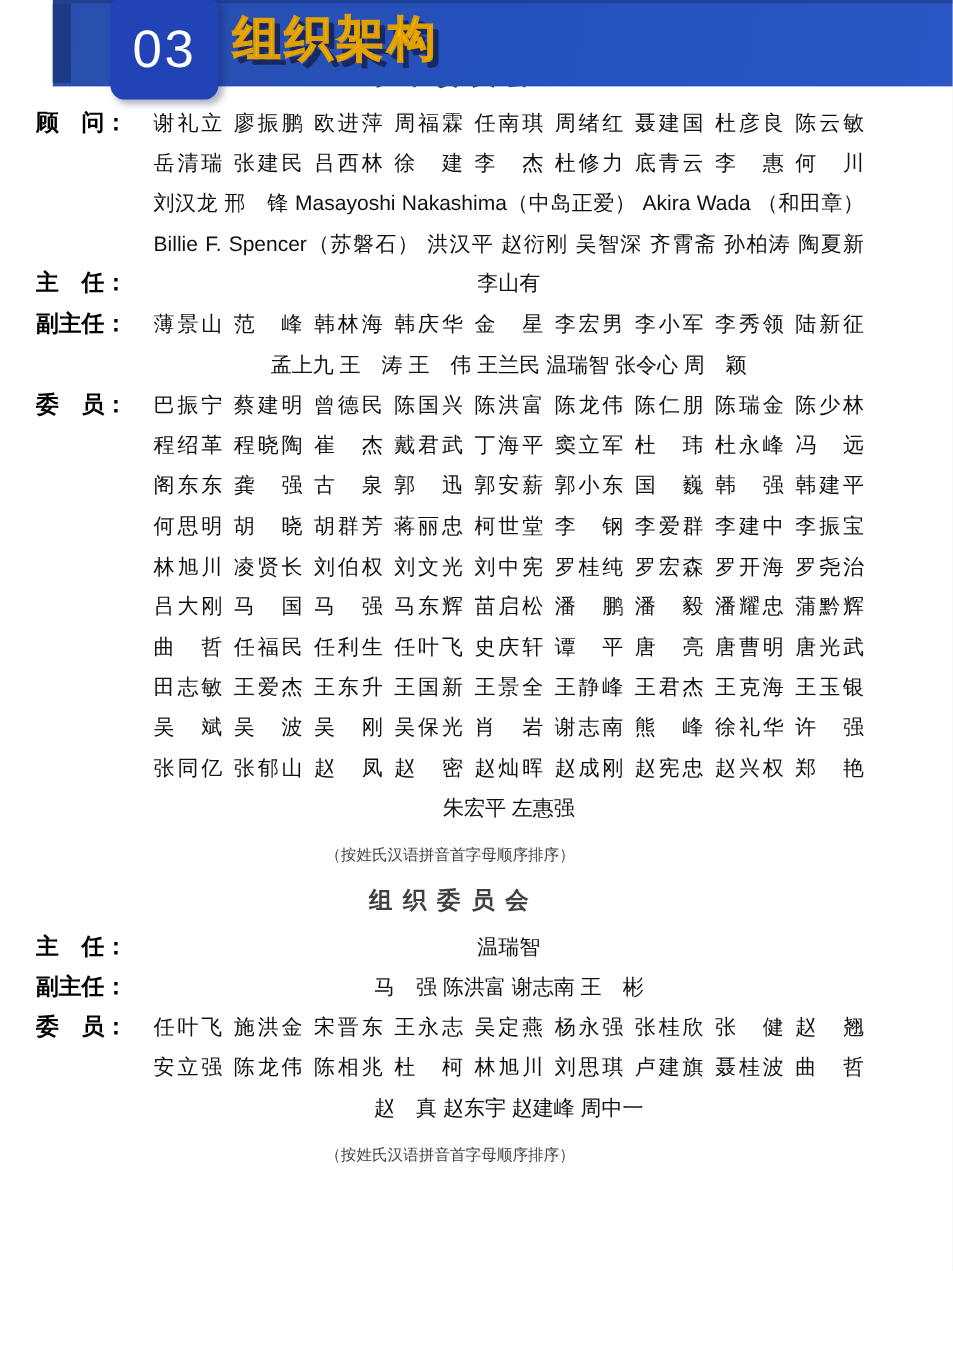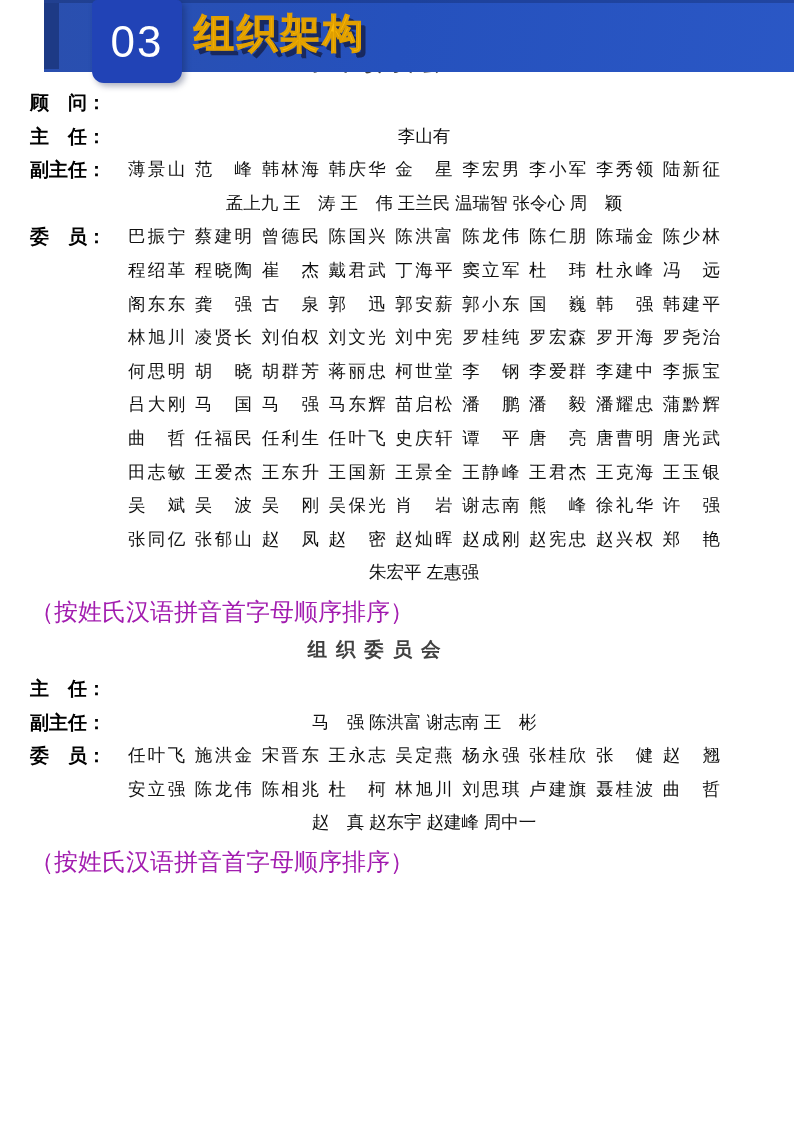--- a/index.html
+++ b/index.html
@@ -56,77 +56,86 @@
     font-weight:700;font-size:19px;line-height:33.6px;color:#000;
     white-space:nowrap;
   }
   .group-lines{flex:1 1 auto;min-width:0;}
   .line{
     font-family:"Liberation Sans","Liberation Serif","DejaVu Sans",sans-serif;
     font-size:17.5px;line-height:33.6px;color:#111;text-align:center;
   }
   .line.j{text-align:justify;text-align-last:justify;}
   .note{
-    text-align:left;font-size:24px;line-height:28px;
-    margin:8px 0 6px;color:#a21caf;
+    text-align:center;font-size:13px;line-height:28px;
+    margin:8px 0 6px;color:#404040;
   }
 </style>
 </head>
 <body>
 
 <div class="page">
   <header class="band">
     <div class="edge-strip"></div>
     <div class="num-badge">
       <span>03</span>
     </div>
     <div class="band-title">组织架构</div>
   </header>
 
   <main class="content" id="committees">
       <section class="committee">
         <h2 class="committee-title">学 术 委 员 会</h2>
         <div class="group">
           <div class="group-label">顾　问：</div>
+          <div class="group-lines">
+            <div class="line j">谢礼立 廖振鹏 欧进萍 周福霖 任南琪 周绪红 聂建国 杜彦良 陈云敏</div>
+            <div class="line j">岳清瑞 张建民 吕西林 徐　建 李　杰 杜修力 底青云 李　惠 何　川</div>
+            <div class="line j">刘汉龙 邢　锋 Masayoshi Nakashima（中岛正爱） Akira Wada （和田章）</div>
+            <div class="line j">Billie F. Spencer（苏磐石） 洪汉平 赵衍刚 吴智深 齐霄斋 孙柏涛 陶夏新</div>
+          </div>
         </div>
         <div class="group">
           <div class="group-label">主　任：</div>
           <div class="group-lines">
             <div class="line">李山有</div>
           </div>
         </div>
         <div class="group">
           <div class="group-label">副主任：</div>
           <div class="group-lines">
             <div class="line j">薄景山 范　峰 韩林海 韩庆华 金　星 李宏男 李小军 李秀领 陆新征</div>
             <div class="line">孟上九 王　涛 王　伟 王兰民 温瑞智 张令心 周　颖</div>
           </div>
         </div>
         <div class="group">
           <div class="group-label">委　员：</div>
           <div class="group-lines">
             <div class="line j">巴振宁 蔡建明 曾德民 陈国兴 陈洪富 陈龙伟 陈仁朋 陈瑞金 陈少林</div>
             <div class="line j">程绍革 程晓陶 崔　杰 戴君武 丁海平 窦立军 杜　玮 杜永峰 冯　远</div>
             <div class="line j">阁东东 龚　强 古　泉 郭　迅 郭安薪 郭小东 国　巍 韩　强 韩建平</div>
+            <div class="line j">何思明 胡　晓 胡群芳 蒋丽忠 柯世堂 李　钢 李爱群 李建中 李振宝</div>
             <div class="line j">林旭川 凌贤长 刘伯权 刘文光 刘中宪 罗桂纯 罗宏森 罗开海 罗尧治</div>
-            <div class="line j">何思明 胡　晓 胡群芳 蒋丽忠 柯世堂 李　钢 李爱群 李建中 李振宝</div>
             <div class="line j">吕大刚 马　国 马　强 马东辉 苗启松 潘　鹏 潘　毅 潘耀忠 蒲黔辉</div>
             <div class="line j">曲　哲 任福民 任利生 任叶飞 史庆轩 谭　平 唐　亮 唐曹明 唐光武</div>
             <div class="line j">田志敏 王爱杰 王东升 王国新 王景全 王静峰 王君杰 王克海 王玉银</div>
             <div class="line j">吴　斌 吴　波 吴　刚 吴保光 肖　岩 谢志南 熊　峰 徐礼华 许　强</div>
             <div class="line j">张同亿 张郁山 赵　凤 赵　密 赵灿晖 赵成刚 赵宪忠 赵兴权 郑　艳</div>
             <div class="line">朱宏平 左惠强</div>
           </div>
         </div>
         <div class="note">（按姓氏汉语拼音首字母顺序排序）</div>
       </section>
       <section class="committee">
         <h2 class="committee-title">组 织 委 员 会</h2>
         <div class="group">
           <div class="group-label">主　任：</div>
+          <div class="group-lines">
+            <div class="line">温瑞智</div>
+          </div>
         </div>
         <div class="group">
           <div class="group-label">副主任：</div>
           <div class="group-lines">
             <div class="line">马　强 陈洪富 谢志南 王　彬</div>
           </div>
         </div>
         <div class="group">
           <div class="group-label">委　员：</div>
           <div class="group-lines">

